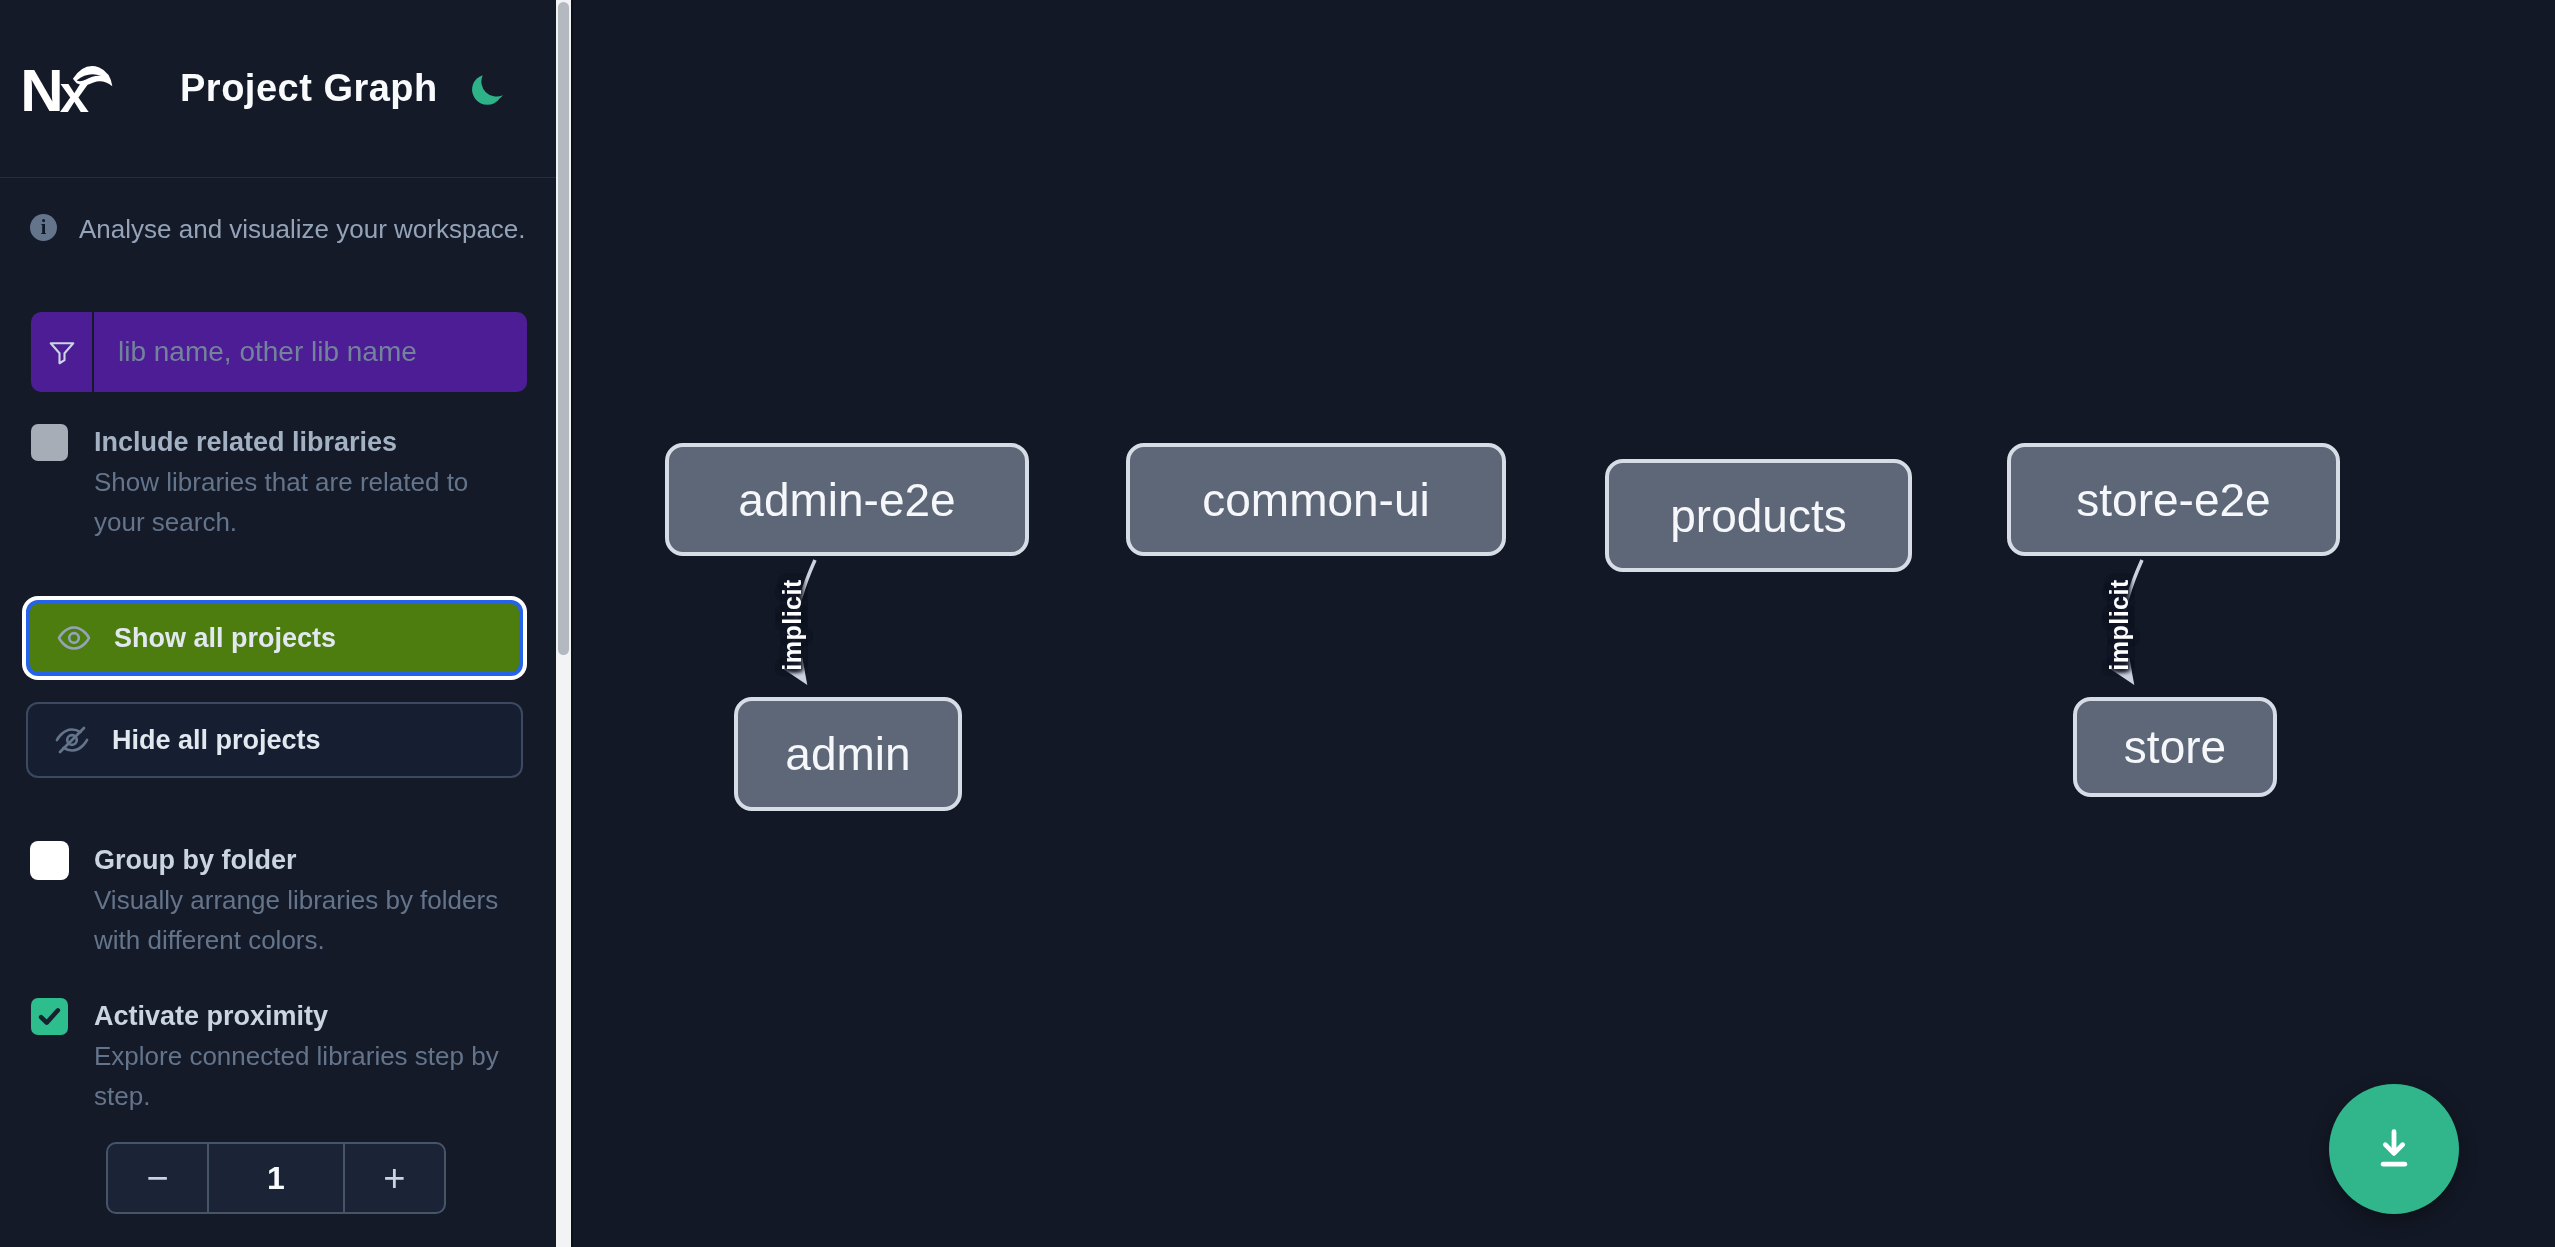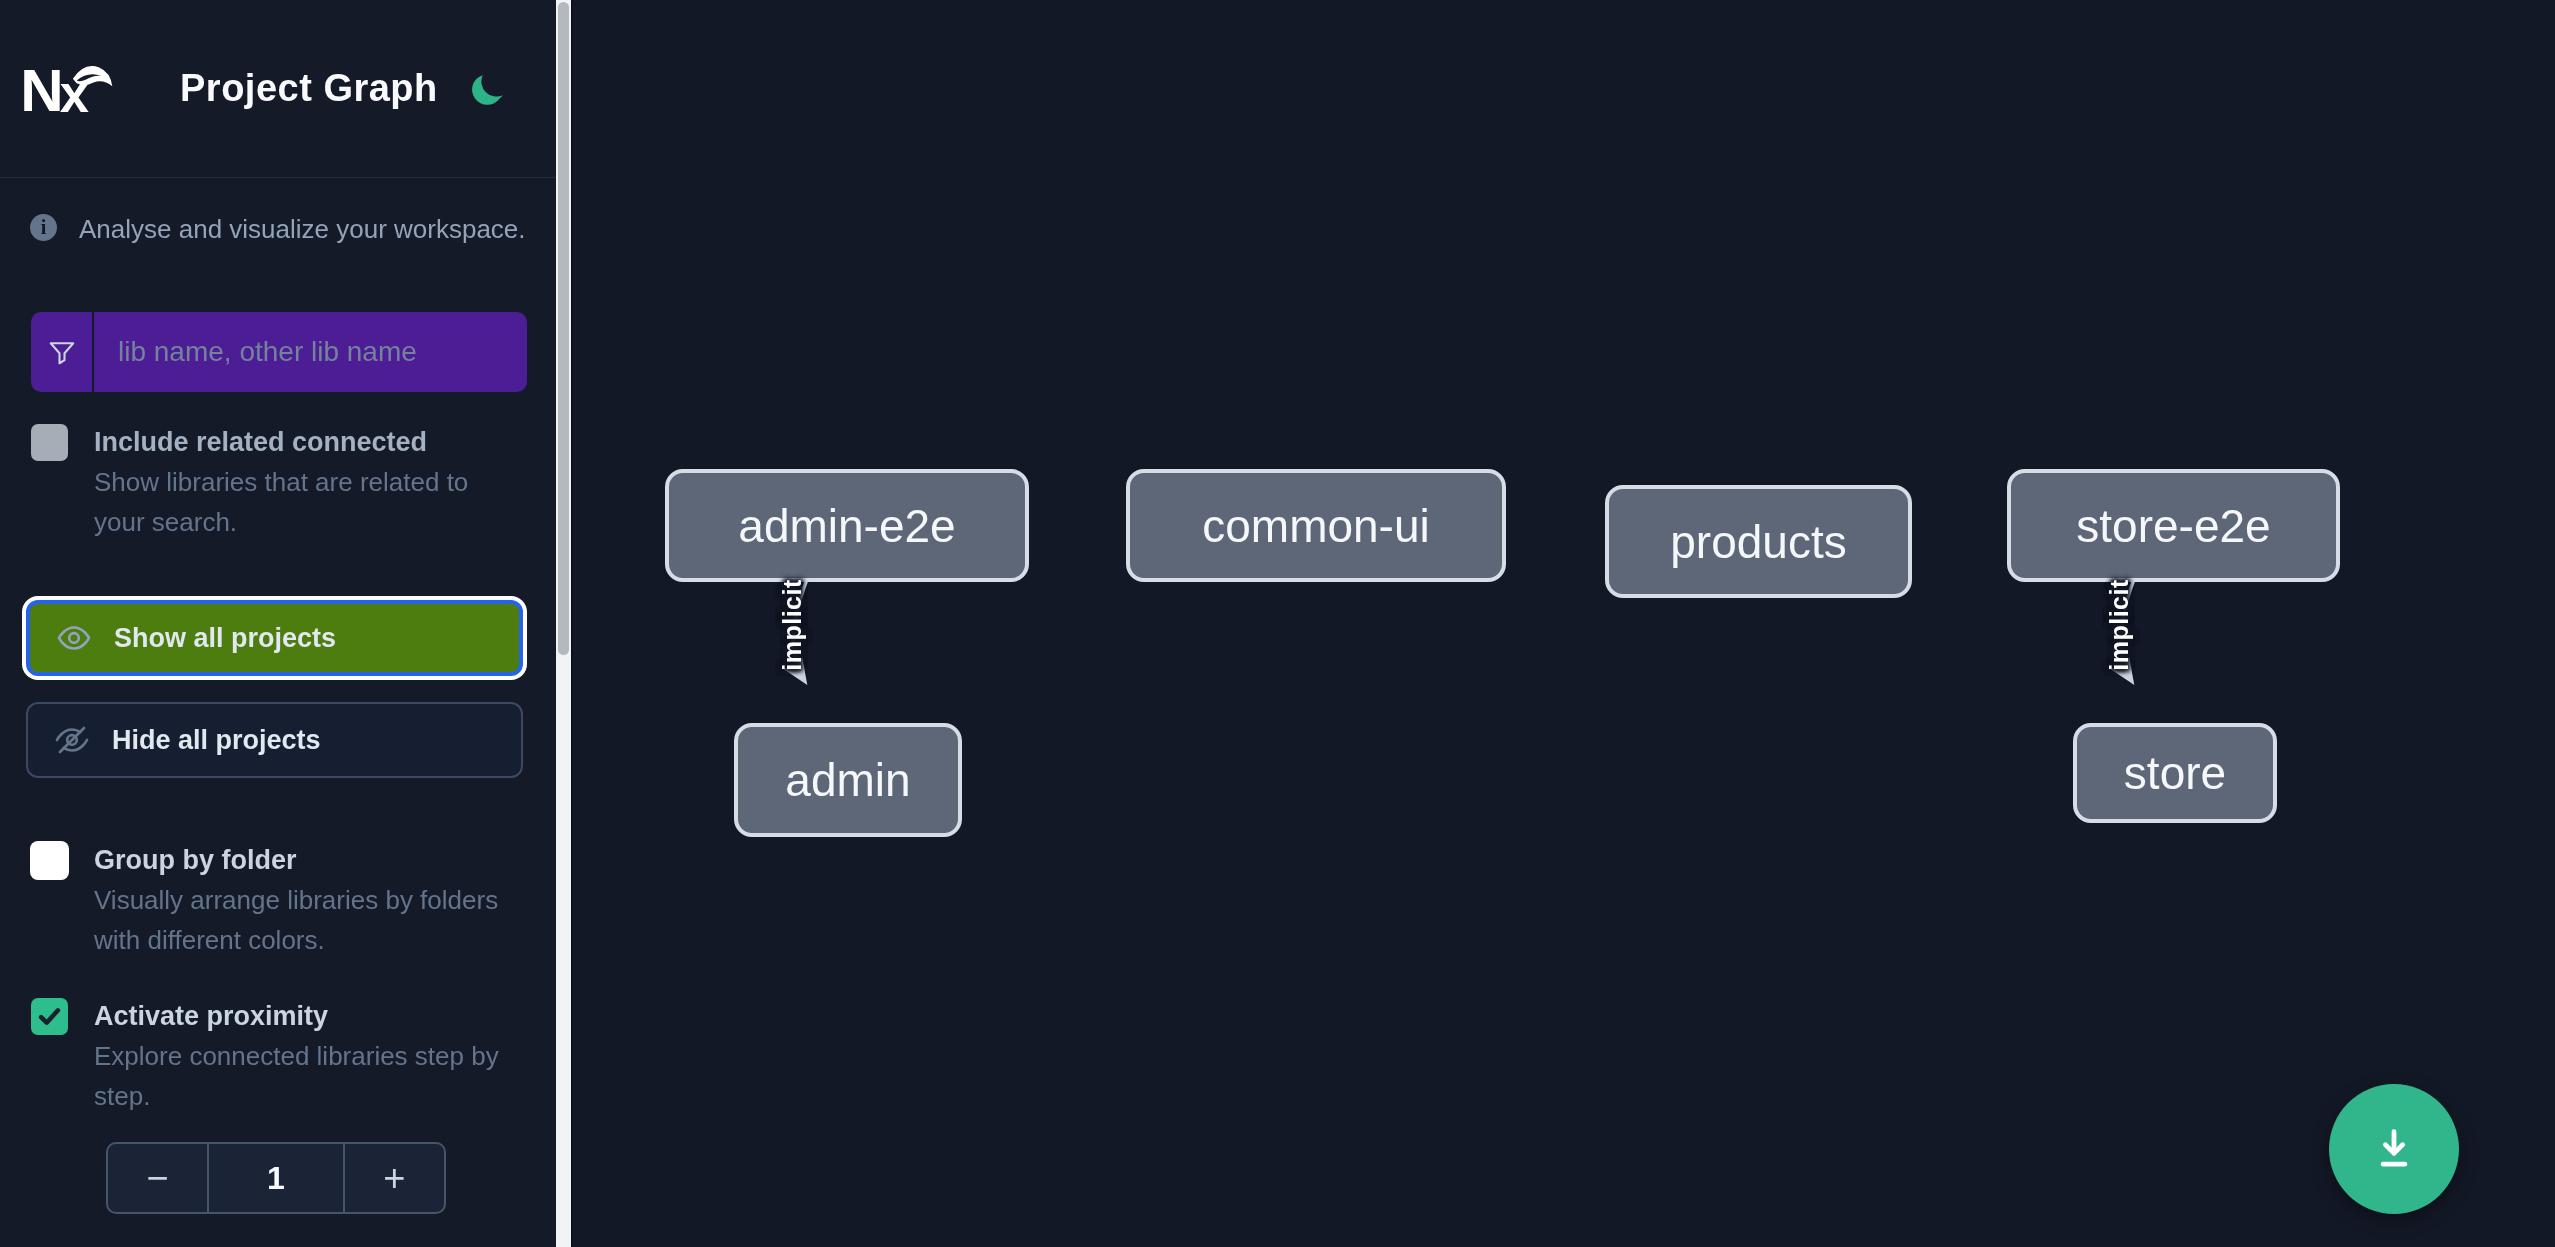--- a/index.html
+++ b/index.html
@@ -59,21 +59,21 @@
                   background:#f2f3f5; z-index:5; }
   .sb-thumb { position:absolute; left:2px; top:2px; width:11px; height:653px;
               background:#b4b9c0; border-radius:7px; cursor:pointer; }
 
   
   .canvas { position:relative; flex:1; height:1247px; background:#131826;
             border-left:2px solid #0b101d; margin-left:15px; overflow:hidden; }
   .edges-svg { position:absolute; left:0; top:0; width:100%; height:100%; }
   .graph-node { position:absolute; background:#5d6777; border:4px solid #d7dde6; border-radius:18px;
                 display:flex; align-items:center; justify-content:center; color:#f5f7fa;
-                font-size:46px; cursor:pointer;margin-top:26px; }
+                font-size:46px; cursor:pointer; }
   .edge-label { position:absolute; transform:translate(-50%,-50%) rotate(-90deg);
                 color:#ffffff; font-size:25px; font-weight:bold; letter-spacing:.5px;
                 text-shadow:0 0 6px #131826, 0 0 6px #131826, 2px 2px 4px #131826,
                             -2px -2px 4px #131826, 2px -2px 4px #131826, -2px 2px 4px #131826; }
 
   .fab { position:absolute; right:96px; bottom:33px; width:130px; height:130px; border-radius:50%;
          background:#31b68c; border:none; cursor:pointer; display:flex; align-items:center;
          justify-content:center; box-shadow:0 6px 18px rgba(0,0,0,.35); }
 </style>
 </head>
@@ -108,21 +108,21 @@
         <svg width="30" height="30" viewBox="0 0 24 24" fill="none" stroke="#cbd5e1" stroke-width="1.7" stroke-linejoin="round" stroke-linecap="round">
           <path d="M3 5h18l-7 8v5.5L10 21v-8L3 5z"></path>
         </svg>
       </span>
       <input class="filter-input" type="text" placeholder="lib name, other lib name" style="">
     </div>
 
     <div class="toggle-block" style="margin-top:30px">
       <span class="cbox gray" id="cb-0"></span>
       <div class="toggle-texts">
-        <div class="toggle-label dim" id="lb-0">Include related connected</div>
+        <div class="toggle-label dim" id="lb-0">Include related libraries</div>
         <div class="toggle-desc">Show libraries that are related to your search.</div>
       </div>
     </div>
 
     <button class="action-btn focused" style="margin-top:58px">
       <svg width="36" height="36" viewBox="0 0 24 24" fill="none" stroke="#94a3b8" stroke-width="1.8" stroke-linecap="round" stroke-linejoin="round">
         <path d="M2 12s3.5-7 10-7 10 7 10 7-3.5 7-10 7S2 12 2 12z"></path>
         <circle cx="12" cy="12" r="3.2"></circle>
       </svg>
       <span class="a-label">Show all projects</span>

